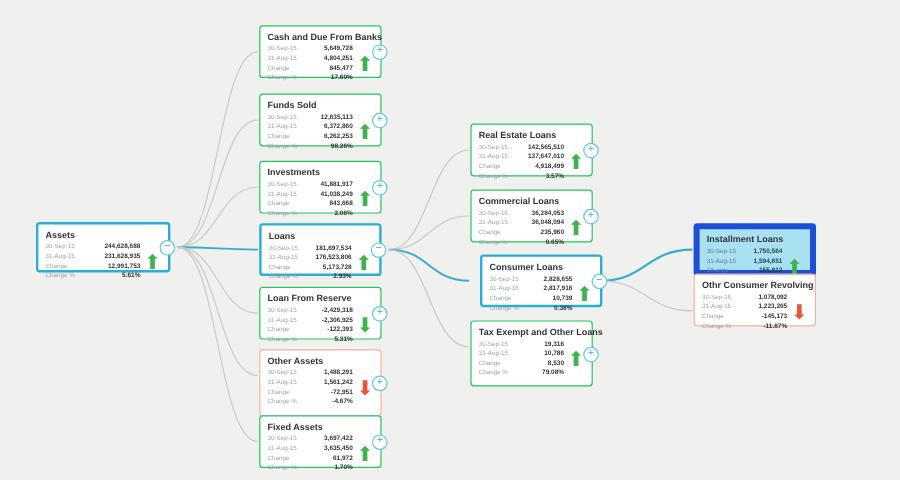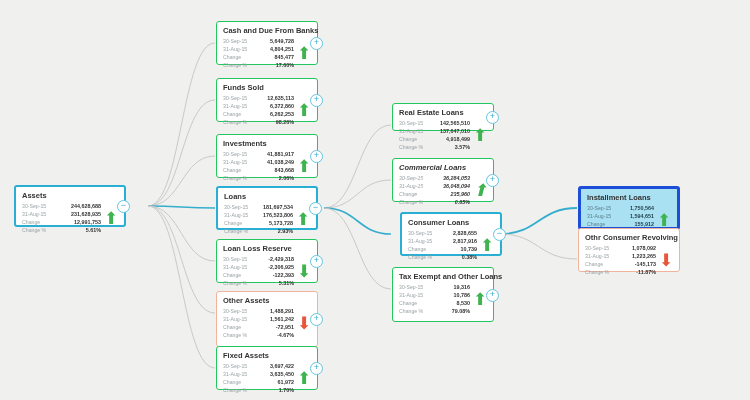--- a/index.html
+++ b/index.html
@@ -39,21 +39,21 @@
     border-radius: 3px;
     padding: 4px 6px 4px 6px;
     box-shadow: 0 0 0 0 rgba(0,0,0,0);
   }
   .node.sel {
     border: 2px solid #29aed4;
     background: #ffffff;
   }
   .node.filled {
     background: #a9e0f2;
-    border: 3px solid #1d4ed8;
+    border: 5px solid #1d4ed8;
   }
   .node.neg {
     border: 1px solid #f2b39c;
   }
 
   .node-title {
     font-size: 7.5px;
     font-weight: bold;
     color: #333333;
     line-height: 10px;
@@ -140,21 +140,21 @@
       <path d="M148,206 C181.5,206 181.5,313 215,313" fill="none" stroke="#c9c9c9" stroke-width="1"></path>
       <path d="M148,206 C181.5,206 181.5,368 215,368" fill="none" stroke="#c9c9c9" stroke-width="1"></path>
       <path d="M324,208 C357.5,208 357.5,125 391,125" fill="none" stroke="#c9c9c9" stroke-width="1"></path>
       <path d="M324,208 C357.5,208 357.5,180 391,180" fill="none" stroke="#c9c9c9" stroke-width="1"></path>
       <path d="M324,208 C357.5,208 357.5,234 391,234" fill="none" stroke="#35aece" stroke-width="1.6"></path>
       <path d="M324,208 C357.5,208 357.5,289 391,289" fill="none" stroke="#c9c9c9" stroke-width="1"></path>
       <path d="M500,234 C538.5,234 538.5,208 577,208" fill="none" stroke="#35aece" stroke-width="1.8"></path>
       <path d="M500,234 C538.5,234 538.5,259 577,259" fill="none" stroke="#c9c9c9" stroke-width="1"></path>
     </svg>
   <div id="nodes-layer">
-      <div class="node sel" style="left: 14px; top: 185px; width: 112px; height: 42px;">
+      <div class="node sel" style="left: 30px; top: 185px; width: 112px; height: 42px;">
         <div class="node-title">Assets</div>
         <div class="node-body">
           <div class="node-rows">
             <div class="row">
               <div class="row-label">30-Sep-15</div>
               <div class="row-value">244,628,688</div>
             </div>
             <div class="row">
               <div class="row-label">31-Aug-15</div>
               <div class="row-value">231,628,935</div>
@@ -276,21 +276,21 @@
               <div class="row-value">2.93%</div>
             </div>
           </div>
           <div class="arrow up">⬆</div>
         </div>
         <div class="toggle">
           <span>−</span>
         </div>
       </div>
       <div class="node" style="left: 216px; top: 239px; width: 102px; height: 44px;">
-        <div class="node-title">Loan Loss Reserve</div>
+        <div class="node-title">Loan From Reserve</div>
         <div class="node-body">
           <div class="node-rows">
             <div class="row">
               <div class="row-label">30-Sep-15</div>
               <div class="row-value">-2,429,318</div>
             </div>
             <div class="row">
               <div class="row-label">31-Aug-15</div>
               <div class="row-value">-2,306,925</div>
             </div>
@@ -356,21 +356,21 @@
               <div class="row-label">Change %</div>
               <div class="row-value">1.70%</div>
             </div>
           </div>
           <div class="arrow up">⬆</div>
         </div>
         <div class="toggle">
           <span>+</span>
         </div>
       </div>
-      <div class="node" style="left: 392px; top: 103px; width: 102px; height: 28px;">
+      <div class="node" style="left: 392px; top: 103px; width: 102px; height: 44px;">
         <div class="node-title">Real Estate Loans</div>
         <div class="node-body">
           <div class="node-rows">
             <div class="row">
               <div class="row-label">30-Sep-15</div>
               <div class="row-value">142,565,510</div>
             </div>
             <div class="row">
               <div class="row-label">31-Aug-15</div>
               <div class="row-value">137,647,010</div>
@@ -383,21 +383,21 @@
               <div class="row-label">Change %</div>
               <div class="row-value">3.57%</div>
             </div>
           </div>
           <div class="arrow up">⬆</div>
         </div>
         <div class="toggle">
           <span>+</span>
         </div>
       </div>
-      <div class="node" style="left: 392px; top: 158px; width: 102px; height: 44px; font-style: italic;">
+      <div class="node" style="left: 392px; top: 158px; width: 102px; height: 44px;">
         <div class="node-title">Commercial Loans</div>
         <div class="node-body">
           <div class="node-rows">
             <div class="row">
               <div class="row-label">30-Sep-15</div>
               <div class="row-value">36,284,053</div>
             </div>
             <div class="row">
               <div class="row-label">31-Aug-15</div>
               <div class="row-value">36,048,094</div>

